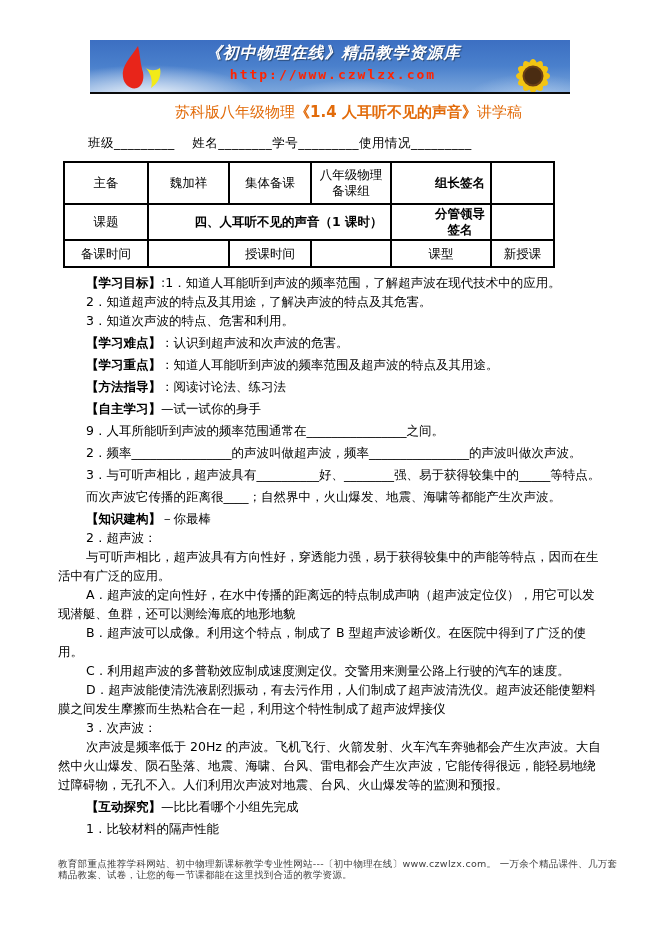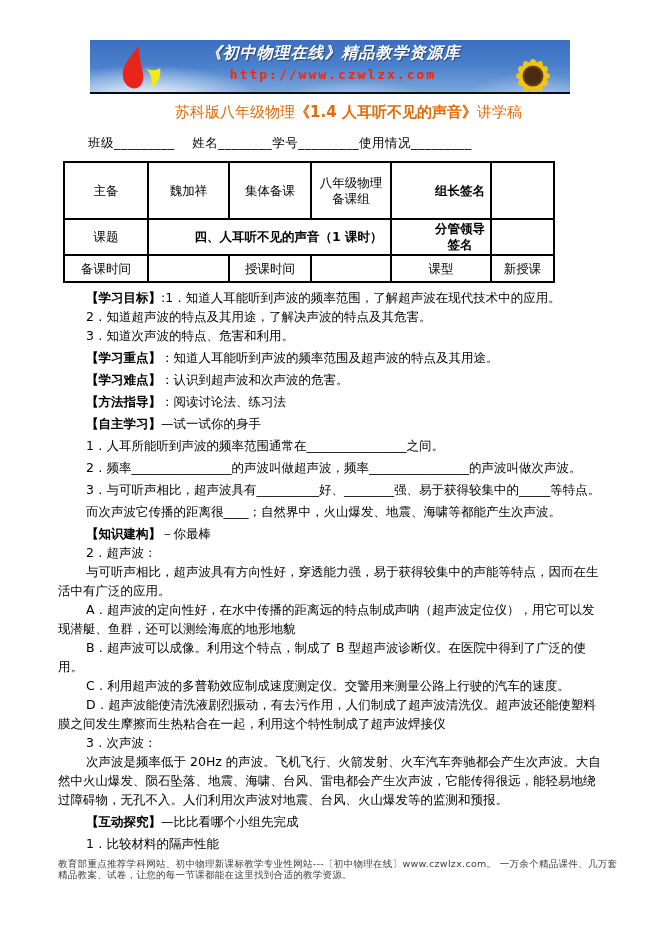--- a/index.html
+++ b/index.html
@@ -35,21 +35,21 @@
   }
   .doc-title b { font-weight:bold; }
   .form-line { margin:13px 0 0 88px; font-size:12.5px; letter-spacing:.5px; }
   
   table.prep { border-collapse:collapse; table-layout:fixed; width:490px; margin:9px 0 0 63px; }
   table.prep td {
     border:2px solid #000; text-align:center; vertical-align:middle;
     font-size:12.5px; line-height:16px; padding:1px 2px; overflow:hidden;
   }
   table.prep td.b { font-weight:bold;padding-left:40px; }
-  tr.r1 { height:57px; } tr.r2 { height:31px; } tr.r3 { height:27px; }
+  tr.r1 { height:42px; } tr.r2 { height:31px; } tr.r3 { height:27px; }
   
   .content { margin:5px 56px 0 58px; }
   .content p { margin:0; font-size:12.5px; line-height:19px; }
   .content p.sp { margin:3px 0; }
   .content b { font-weight:bold;margin-left:28px; }
   
   .footer {
     position:absolute; left:58px; top:858px; width:567px;
     font-size:9.5px; line-height:11px; color:#3c3c3c; letter-spacing:.3px;
   }
@@ -122,25 +122,25 @@
       <td>课型</td>
       <td>新授课</td>
     </tr>
   </tbody>
     </table>
 
   <div class="content">
     <p><b>【学习目标】</b><span>:1．知道人耳能听到声波的频率范围，了解超声波在现代技术中的应用。</span></p>
     <p><b></b><span>2．知道超声波的特点及其用途，了解决声波的特点及其危害。</span></p>
     <p><b></b><span>3．知道次声波的特点、危害和利用。</span></p>
+    <p class="sp"><b>【学习难点】</b><span>：认识到超声波和次声波的危害。</span></p>
     <p class="sp"><b>【学习重点】</b><span>：知道人耳能听到声波的频率范围及超声波的特点及其用途。</span></p>
-    <p class="sp"><b>【学习难点】</b><span>：认识到超声波和次声波的危害。</span></p>
     <p class="sp"><b>【方法指导】</b><span>：阅读讨论法、练习法</span></p>
     <p class="sp"><b>【自主学习】</b><span>—试一试你的身手</span></p>
-    <p class="sp"><b></b><span>1．人耳所能听到声波的频率范围通常在________________之间。</span></p>
+    <p class="sp"><b></b><span>9．人耳所能听到声波的频率范围通常在________________之间。</span></p>
     <p class="sp"><b></b><span>2．频率________________的声波叫做超声波，频率________________的声波叫做次声波。</span></p>
     <p class="sp"><b></b><span>3．与可听声相比，超声波具有__________好、________强、易于获得较集中的_____等特点。</span></p>
     <p class="sp"><b></b><span>而次声波它传播的距离很____；自然界中，火山爆发、地震、海啸等都能产生次声波。</span></p>
     <p><b>【知识建构】</b><span>－你最棒</span></p>
     <p><b></b><span>2．超声波：</span></p>
     <p><b></b><span>与可听声相比，超声波具有方向性好，穿透能力强，易于获得较集中的声能等特点，因而在生活中有广泛的应用。</span></p>
     <p><b></b><span>A．超声波的定向性好，在水中传播的距离远的特点制成声呐（超声波定位仪），用它可以发现潜艇、鱼群，还可以测绘海底的地形地貌</span></p>
     <p><b></b><span>B．超声波可以成像。利用这个特点，制成了 B 型超声波诊断仪。在医院中得到了广泛的使用。</span></p>
     <p><b></b><span>C．利用超声波的多普勒效应制成速度测定仪。交警用来测量公路上行驶的汽车的速度。</span></p>
     <p><b></b><span>D．超声波能使清洗液剧烈振动，有去污作用，人们制成了超声波清洗仪。超声波还能使塑料膜之间发生摩擦而生热粘合在一起，利用这个特性制成了超声波焊接仪</span></p>

